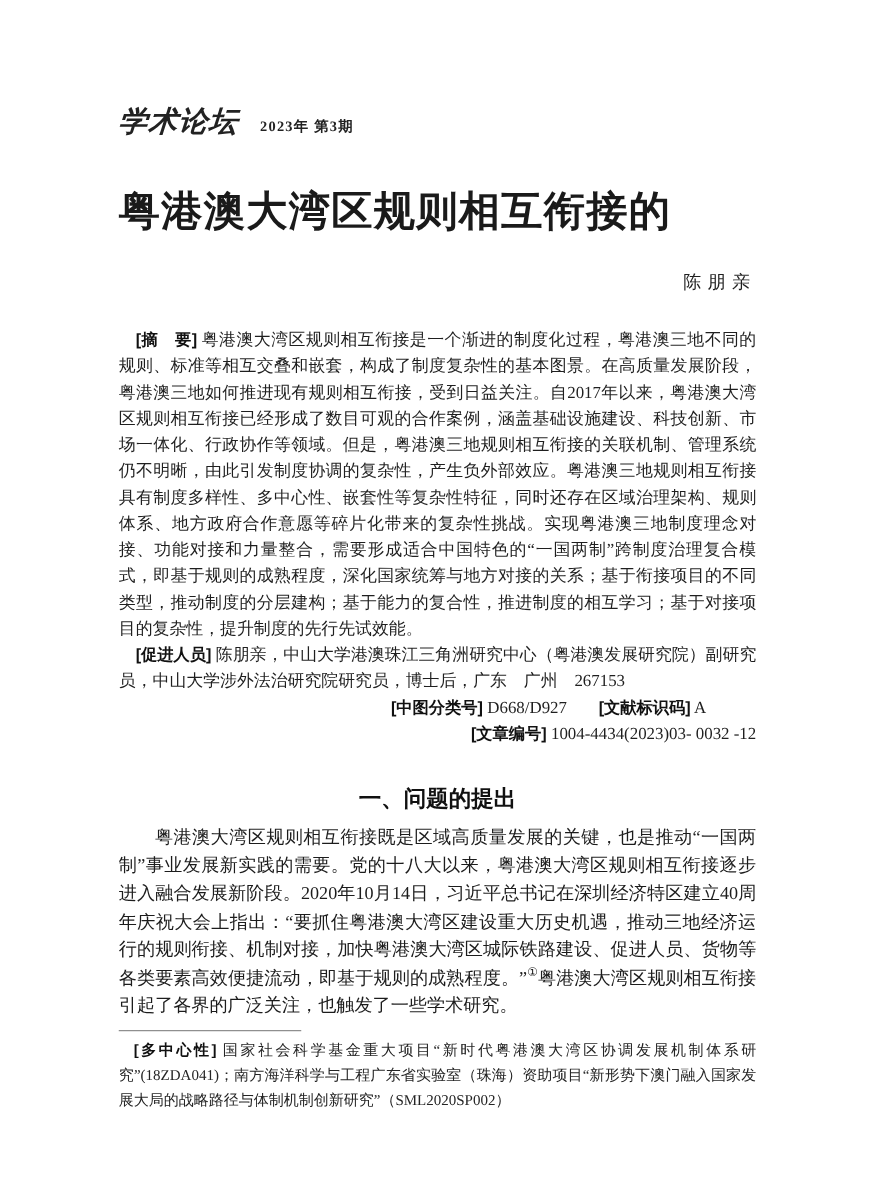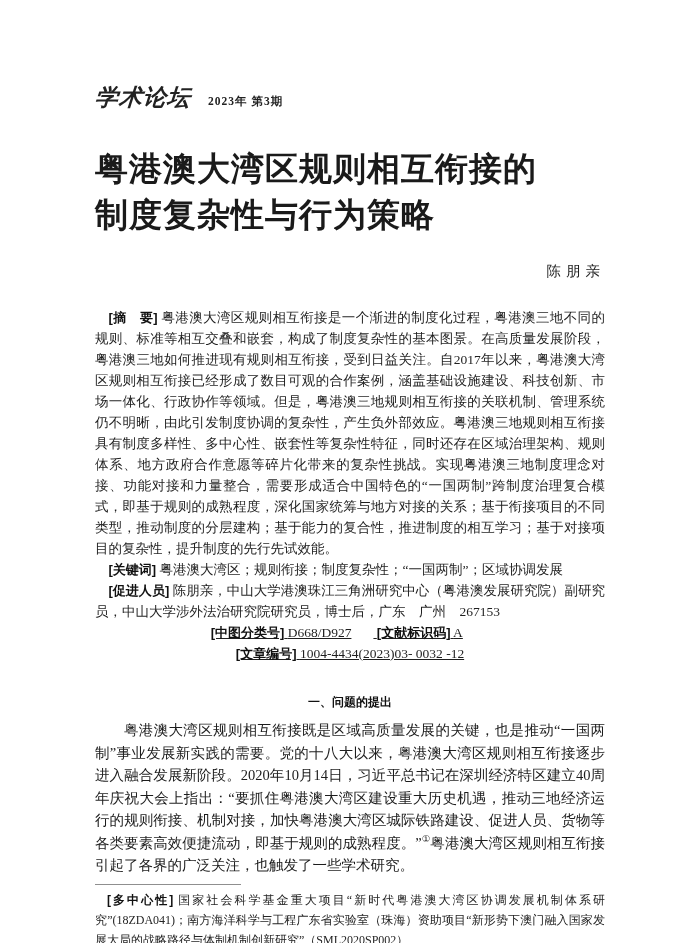--- a/index.html
+++ b/index.html
@@ -67,31 +67,31 @@
     font-size: 13px;
     color: #111111;
   }
   .abstract, .keywords, .bio, .meta-line {
     font-size: 13.5px;
     line-height: 21px;
     text-align: justify;
     text-indent: 1em;
     color: #1f1f1f;
   }
-  .meta-line { text-align: center; text-decoration: underline; }
+  .meta-line { text-align: right; }
   .meta-pair { white-space: nowrap; }
   .meta-gap-sm { margin-right: 22px; }
   .meta-gap-lg { margin-right: 40px; }
 
   
   .section-heading {
     margin-top: 30px;
     text-align: center;
     font-family: "Liberation Sans", "DejaVu Sans", sans-serif;
-    font-size: 12px;
+    font-size: 18px;
     font-weight: bold;
     color: #111111;
   }
   .body-paragraph {
     margin-top: 8px;
     font-size: 14.5px;
     line-height: 22.5px;
     text-align: justify;
     text-indent: 2em;
     color: #1c1c1c;
@@ -124,33 +124,28 @@
 <div class="page">
   <div class="content">
 
     <div class="journal-header">
       <span class="journal-logo">学术论坛</span>
       <span class="issue-info">2023年 第3期</span>
     </div>
 
     <h1 class="article-title">
       <span>粤港澳大湾区规则相互衔接的</span><br>
-      <span>制度复杂性与行为策略</span>
     </h1>
 
     <div class="author">陈朋亲</div>
 
     <div class="front-matter">
       <p class="abstract">
         <span class="fm-label">[摘　要]</span>
         <span>粤港澳大湾区规则相互衔接是一个渐进的制度化过程，粤港澳三地不同的规则、标准等相互交叠和嵌套，构成了制度复杂性的基本图景。在高质量发展阶段，粤港澳三地如何推进现有规则相互衔接，受到日益关注。自2017年以来，粤港澳大湾区规则相互衔接已经形成了数目可观的合作案例，涵盖基础设施建设、科技创新、市场一体化、行政协作等领域。但是，粤港澳三地规则相互衔接的关联机制、管理系统仍不明晰，由此引发制度协调的复杂性，产生负外部效应。粤港澳三地规则相互衔接具有制度多样性、多中心性、嵌套性等复杂性特征，同时还存在区域治理架构、规则体系、地方政府合作意愿等碎片化带来的复杂性挑战。实现粤港澳三地制度理念对接、功能对接和力量整合，需要形成适合中国特色的“一国两制”跨制度治理复合模式，即基于规则的成熟程度，深化国家统筹与地方对接的关系；基于衔接项目的不同类型，推动制度的分层建构；基于能力的复合性，推进制度的相互学习；基于对接项目的复杂性，提升制度的先行先试效能。</span>
-      </p>
-      <p class="keywords">
-        <span class="fm-label">[关键词]</span>
-        <span>粤港澳大湾区；规则衔接；制度复杂性；“一国两制”；区域协调发展</span>
       </p>
       <p class="bio">
         <span class="fm-label">[促进人员]</span>
         <span>陈朋亲，中山大学港澳珠江三角洲研究中心（粤港澳发展研究院）副研究员，中山大学涉外法治研究院研究员，博士后，广东　广州　267153</span>
       </p>
       <p class="meta-line">
         <span class="meta-pair meta-gap-sm"><span class="fm-label">[中图分类号]</span> <span>D668/D927</span></span>
         <span class="meta-pair meta-gap-lg"><span class="fm-label">[文献标识码]</span> <span>A</span></span>
         <span class="meta-pair"><span class="fm-label">[文章编号]</span> <span>1004-4434(2023)03- 0032 -12</span></span>
       </p>

